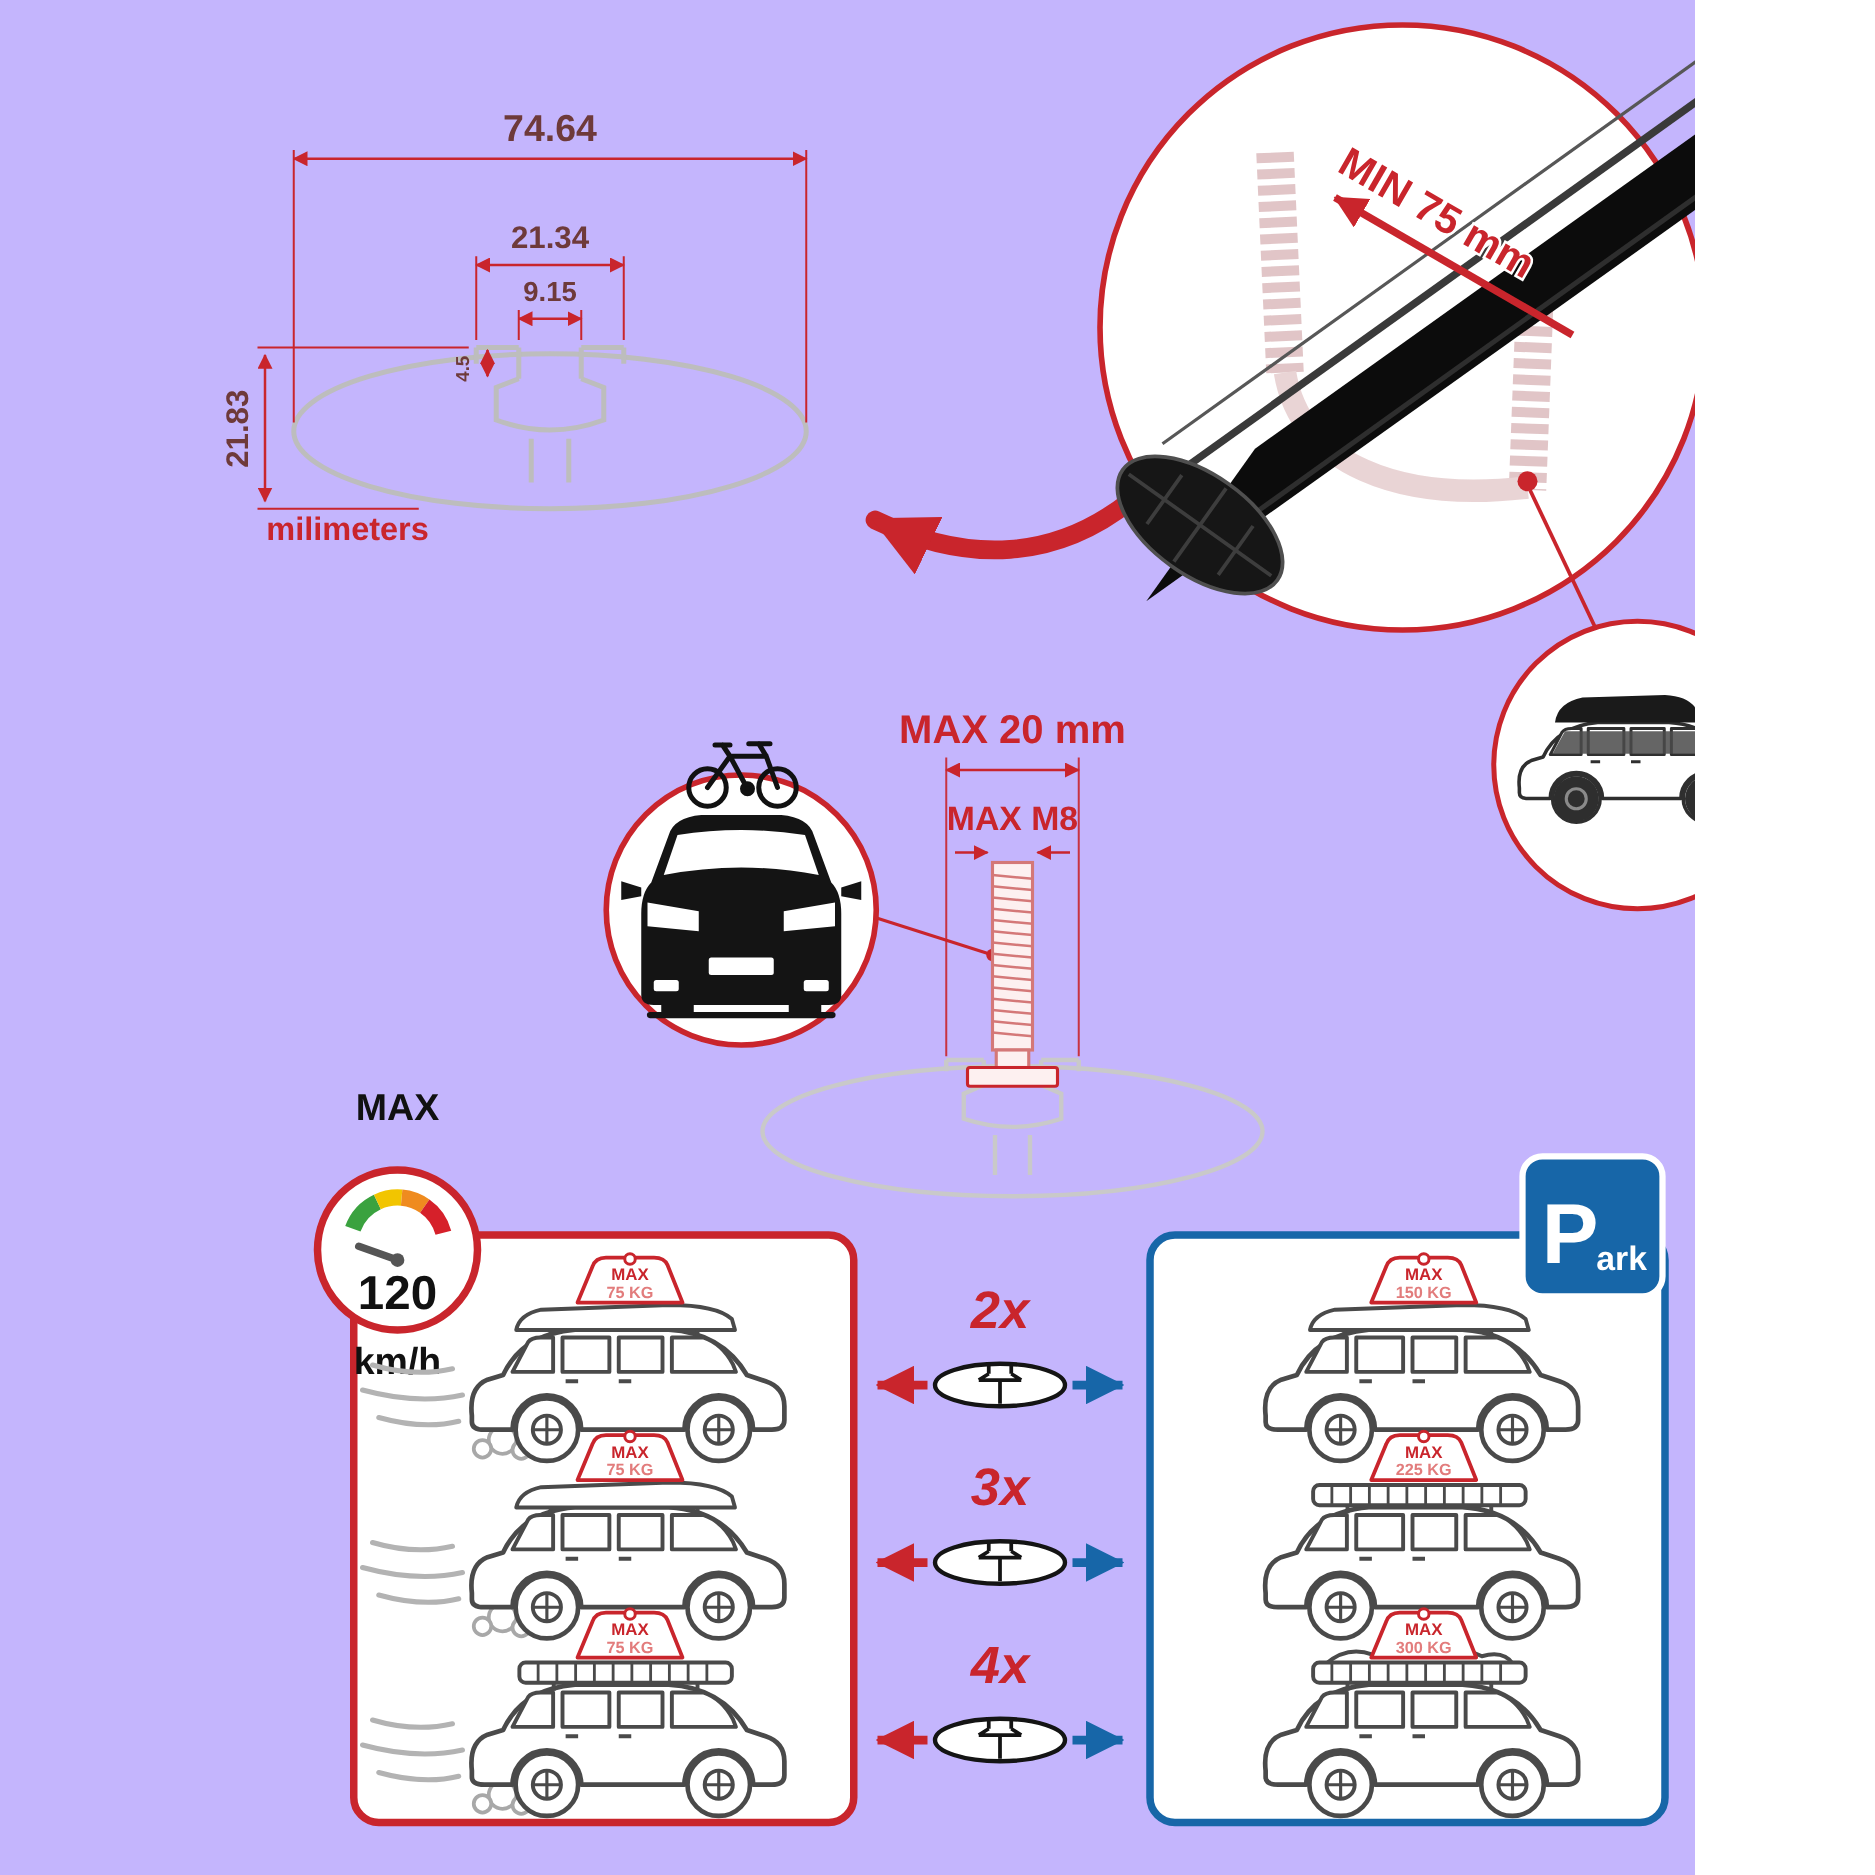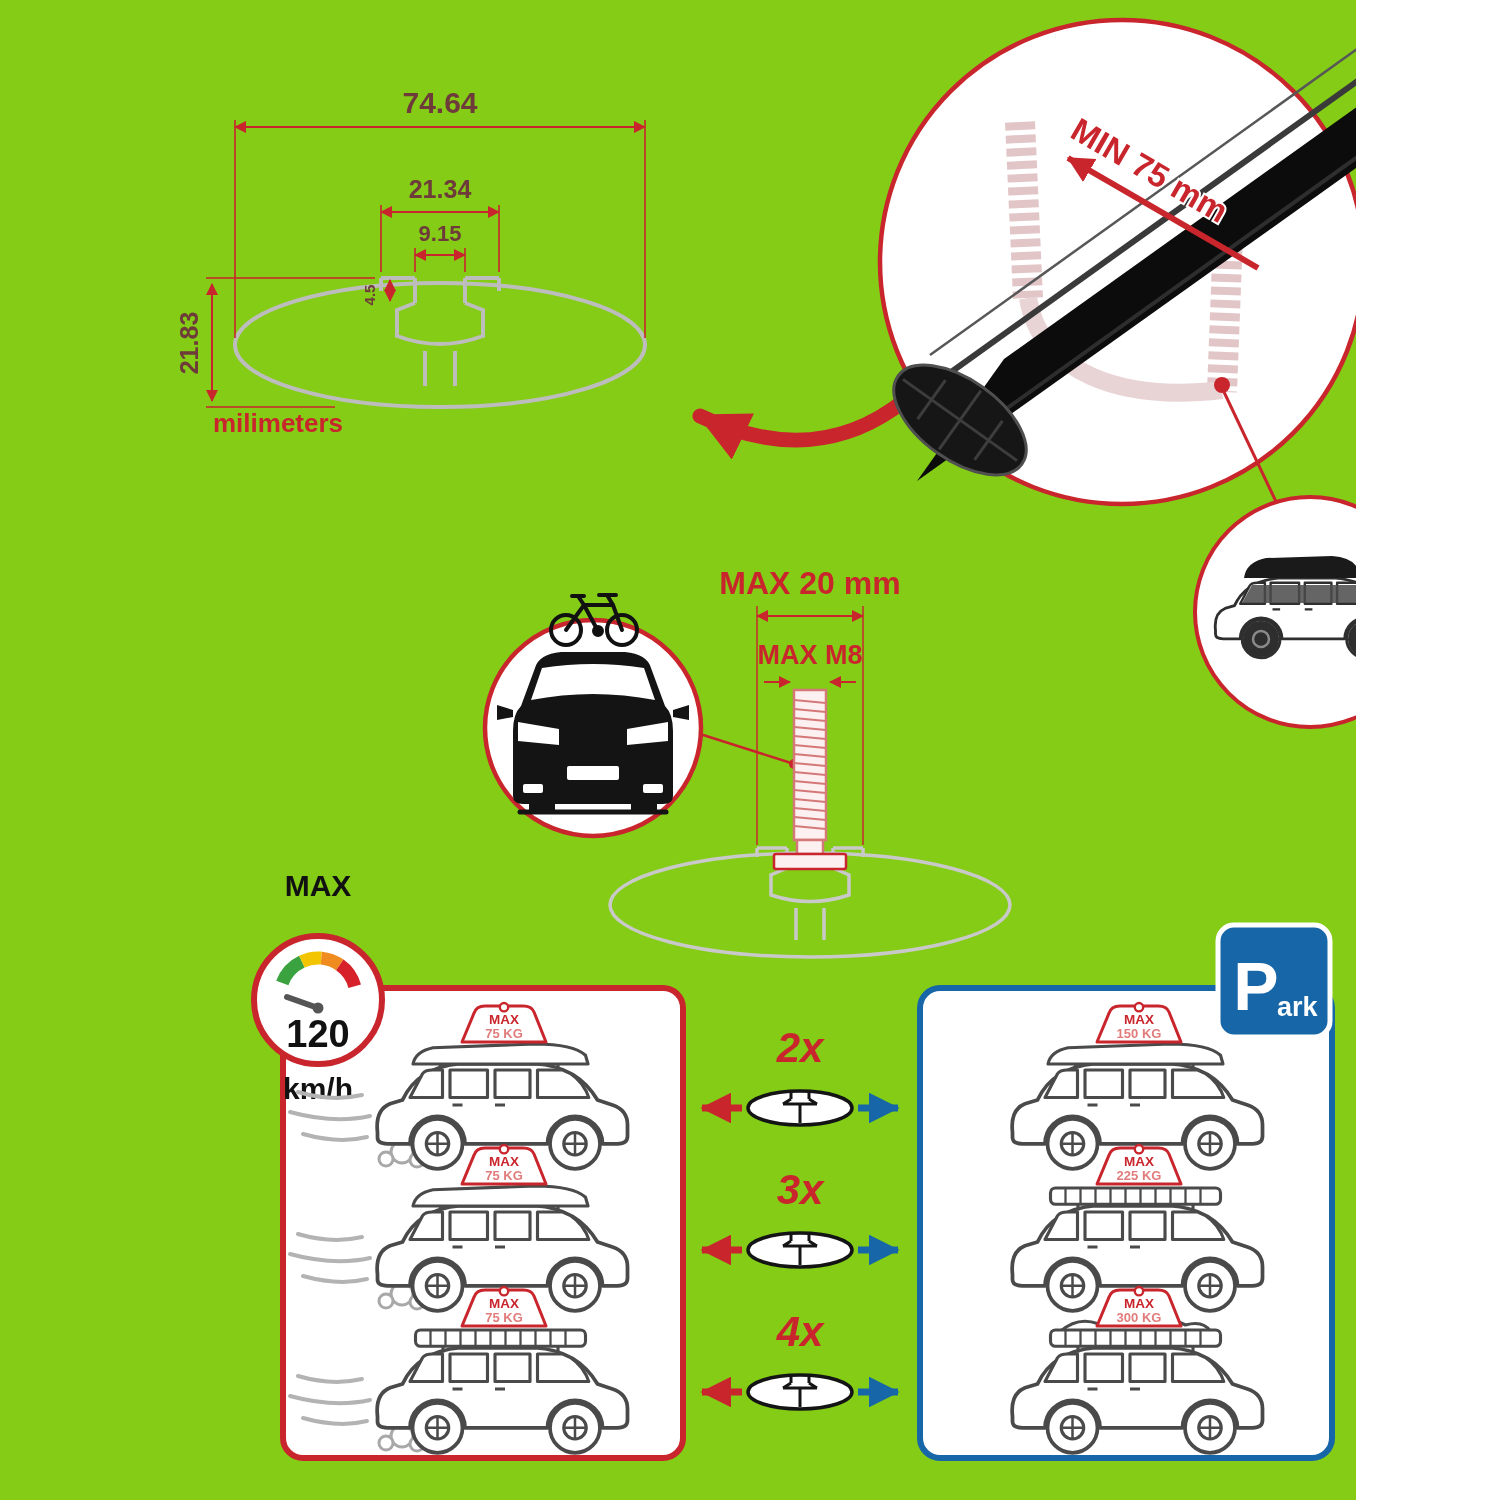--- a/index.html
+++ b/index.html
@@ -1,16 +1,16 @@
 <!DOCTYPE html>
 <html><head>
 <meta charset="utf-8">
 <style>
   html,body{margin:0;padding:0;background:#fff;}
-  .stage{position:relative;width:1356px;height:1500px;background:#84cc16;overflow:hidden;}
+  .stage{position:relative;width:1356px;height:1500px;background:#c4b5fd;overflow:hidden;}
   svg{display:block;}
   text{font-family:"Liberation Sans",sans-serif;text-anchor:middle;}
   .t-dim{fill:#6e3a3a;font-weight:700;}
   .t-red{fill:#c9252c;font-weight:700;}
   .t-black{fill:#111;font-weight:700;}
   .t-white{fill:#fff;font-weight:700;}
   .t-pink{fill:#e27c7c;font-weight:700;}
   .anchor-start{text-anchor:start;}
   .dimline{stroke:#c9252c;stroke-width:2;fill:none;}
   .extline{stroke:#c9252c;stroke-width:1.6;fill:none;}

